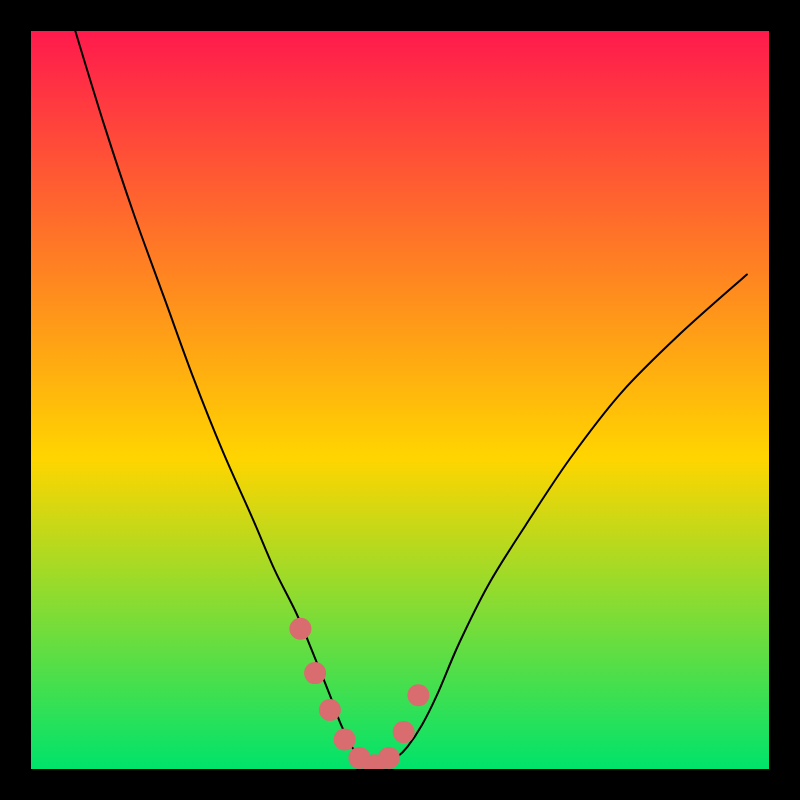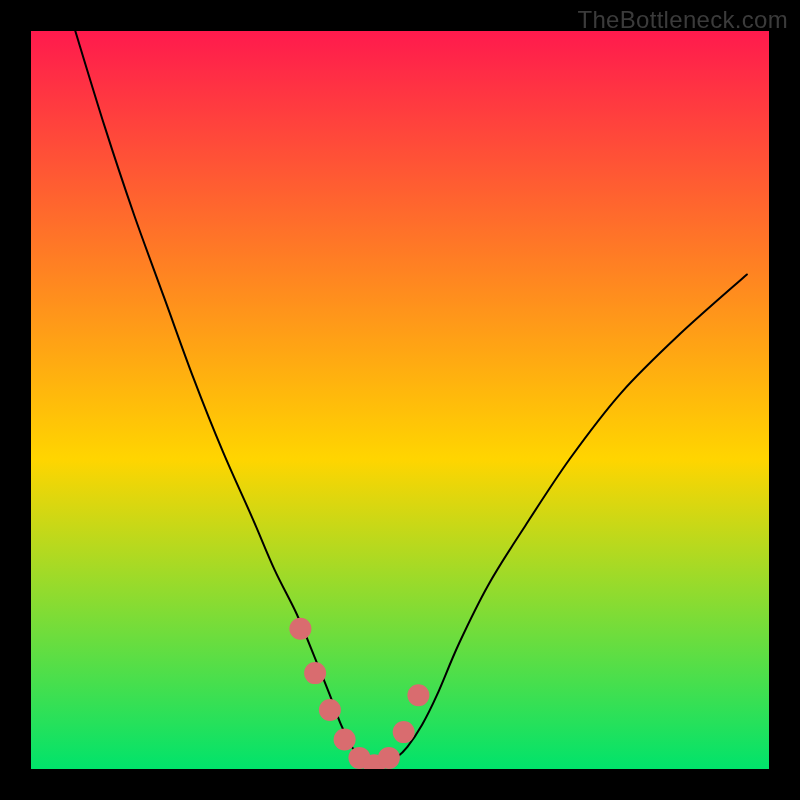--- a/index.html
+++ b/index.html
@@ -43,21 +43,20 @@
   .dot {
     fill: #d96c6f;
     stroke: none;
   }
 </style>
 </head>
 <body>
 
 <div class="outer">
 
-  <div class="watermark">TheBottleneck.com</div>
 
   <svg class="plot" viewBox="0 0 738 738" preserveAspectRatio="none">
     <defs>
       <linearGradient id="bg-grad" x1="0" y1="0" x2="0" y2="1">
         <stop offset="0%" stop-color="#ff1a4d"></stop>
         <stop offset="58%" stop-color="#ffd500"></stop>
         <stop offset="100%" stop-color="#00e36b"></stop>
       </linearGradient>
     </defs>
 

